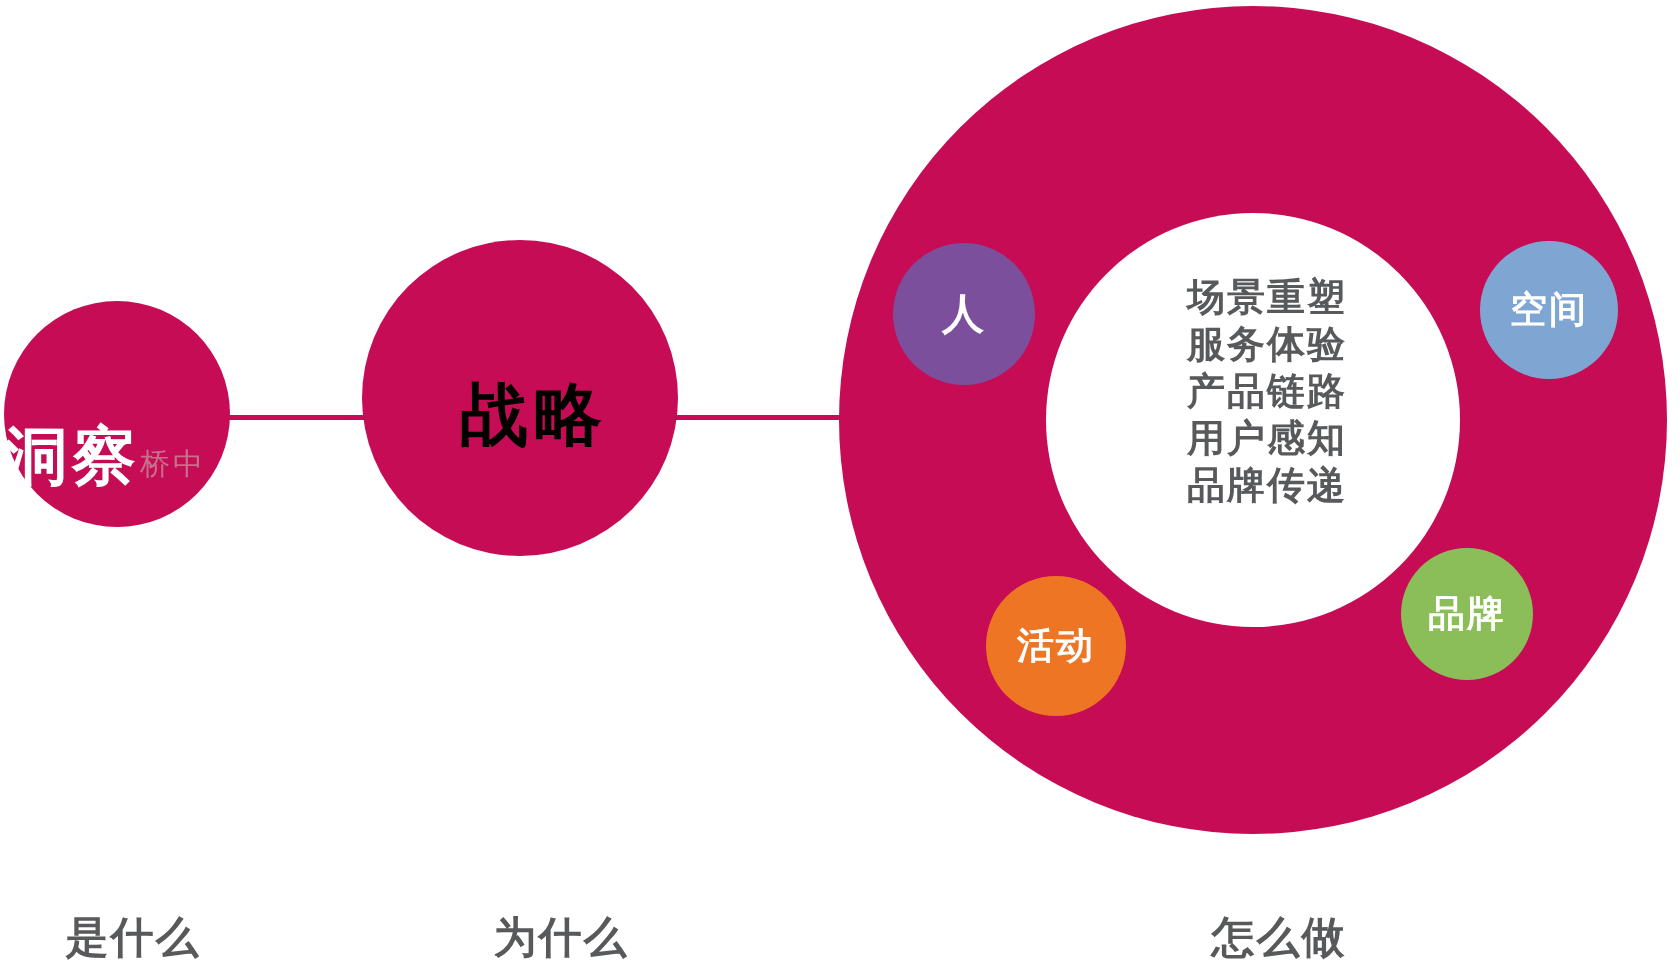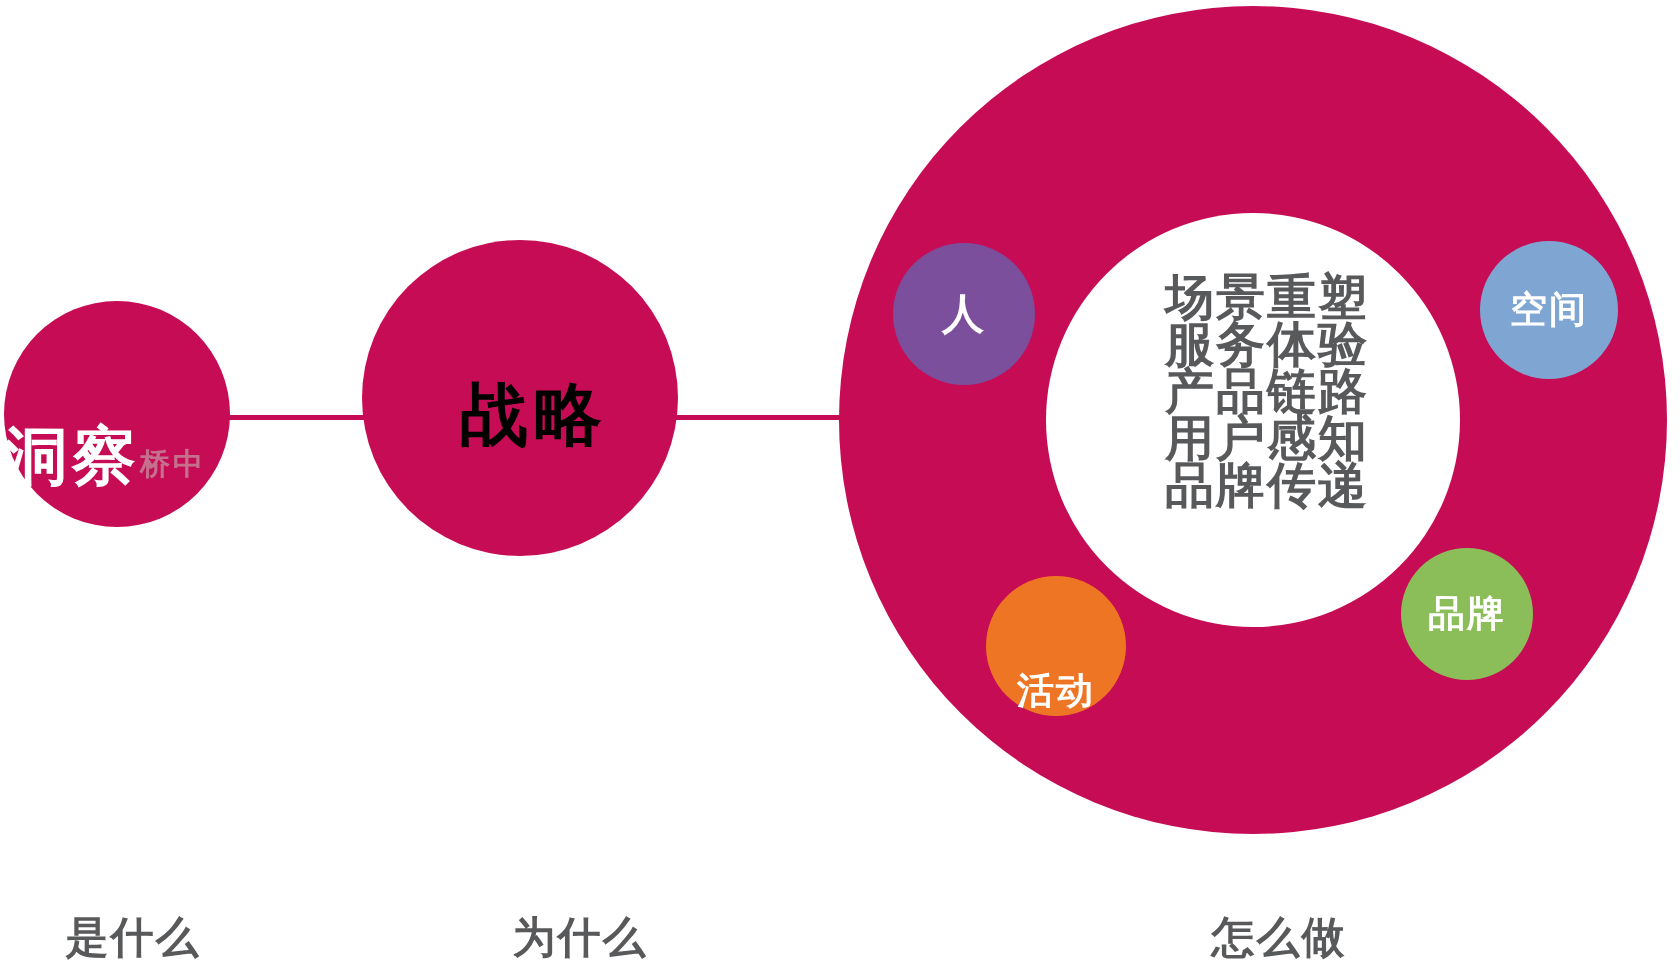--- a/index.html
+++ b/index.html
@@ -42,21 +42,21 @@
     font-size: 64px;
     font-weight: bold;
     line-height: 1;
     color: #ffffff;
     letter-spacing: 4px;
     white-space: nowrap;
   }
   .insight-sublabel {
     margin-top: 17px;
     font-size: 30px;
-    font-weight: bold;
+    font-weight: normal;
     line-height: 1;
     color: #C5708D;
     letter-spacing: 3px;
     white-space: nowrap;
   }
   .strategy {
     left: 362px; top: 240px; width: 316px; height: 316px;
     justify-content: center;
   }
   .strategy-label {
@@ -83,21 +83,21 @@
     left: 50%; top: 50%;
     width: 414px; height: 414px;
     margin-left: -207px; margin-top: -207px;
     border-radius: 50%;
     background: #ffffff;
     display: flex;
     align-items: center;
     justify-content: center;
   }
   .center-lines {
-    font-size: 49px;
+    font-size: 38px;
     font-weight: bold;
     color: #58595B;
     line-height: 47px;
     letter-spacing: 2px;
     text-align: center;
     white-space: nowrap;
     transform: translate(14px, -29px);
   }
 
   
@@ -109,38 +109,38 @@
     justify-content: center;
     color: #ffffff;
     font-weight: bold;
     letter-spacing: 2px;
     white-space: nowrap;
     z-index: 2;
   }
   .sat-product  { left: 1196px; top: 23px;  width: 138px; height: 138px; font-size: 37px; background: #4468A3; }
   .sat-space    { left: 1480px; top: 241px; width: 138px; height: 138px; font-size: 37px; background: #7FA6D2; }
   .sat-brand    { left: 1401px; top: 548px; width: 132px; height: 132px; font-size: 37px; background: #8BBE58; }
-  .sat-activity { left: 986px;  top: 576px; width: 140px; height: 140px; font-size: 37px; background: #EE7524; align-items: flex-end; }
+  .sat-activity { left: 986px;  top: 576px; width: 140px; height: 140px; font-size: 37px; background: #EE7524; }
   .sat-people   { left: 893px;  top: 243px; width: 142px; height: 142px; font-size: 42px; background: #7B4F9B; }
 
   
   .caption {
     position: absolute;
     top: 916px;
     transform: translateX(-50%);
     font-size: 43px;
     font-weight: bold;
     color: #58595B;
     letter-spacing: 2px;
     white-space: nowrap;
     line-height: 1;
     margin-left: 16px;
   }
   .caption-what { left: 117px; }
-  .caption-why  { left: 564px; }
+  .caption-why  { left: 545px; }
   .caption-how  { left: 1263px; }
 </style>
 </head>
 <body>
 
 <div class="stage">
 
   <div class="connector connector-1" style="background-color: rgb(198, 12, 85);"></div>
   <div class="connector connector-2" style="background-color: rgb(198, 12, 85);"></div>
 

